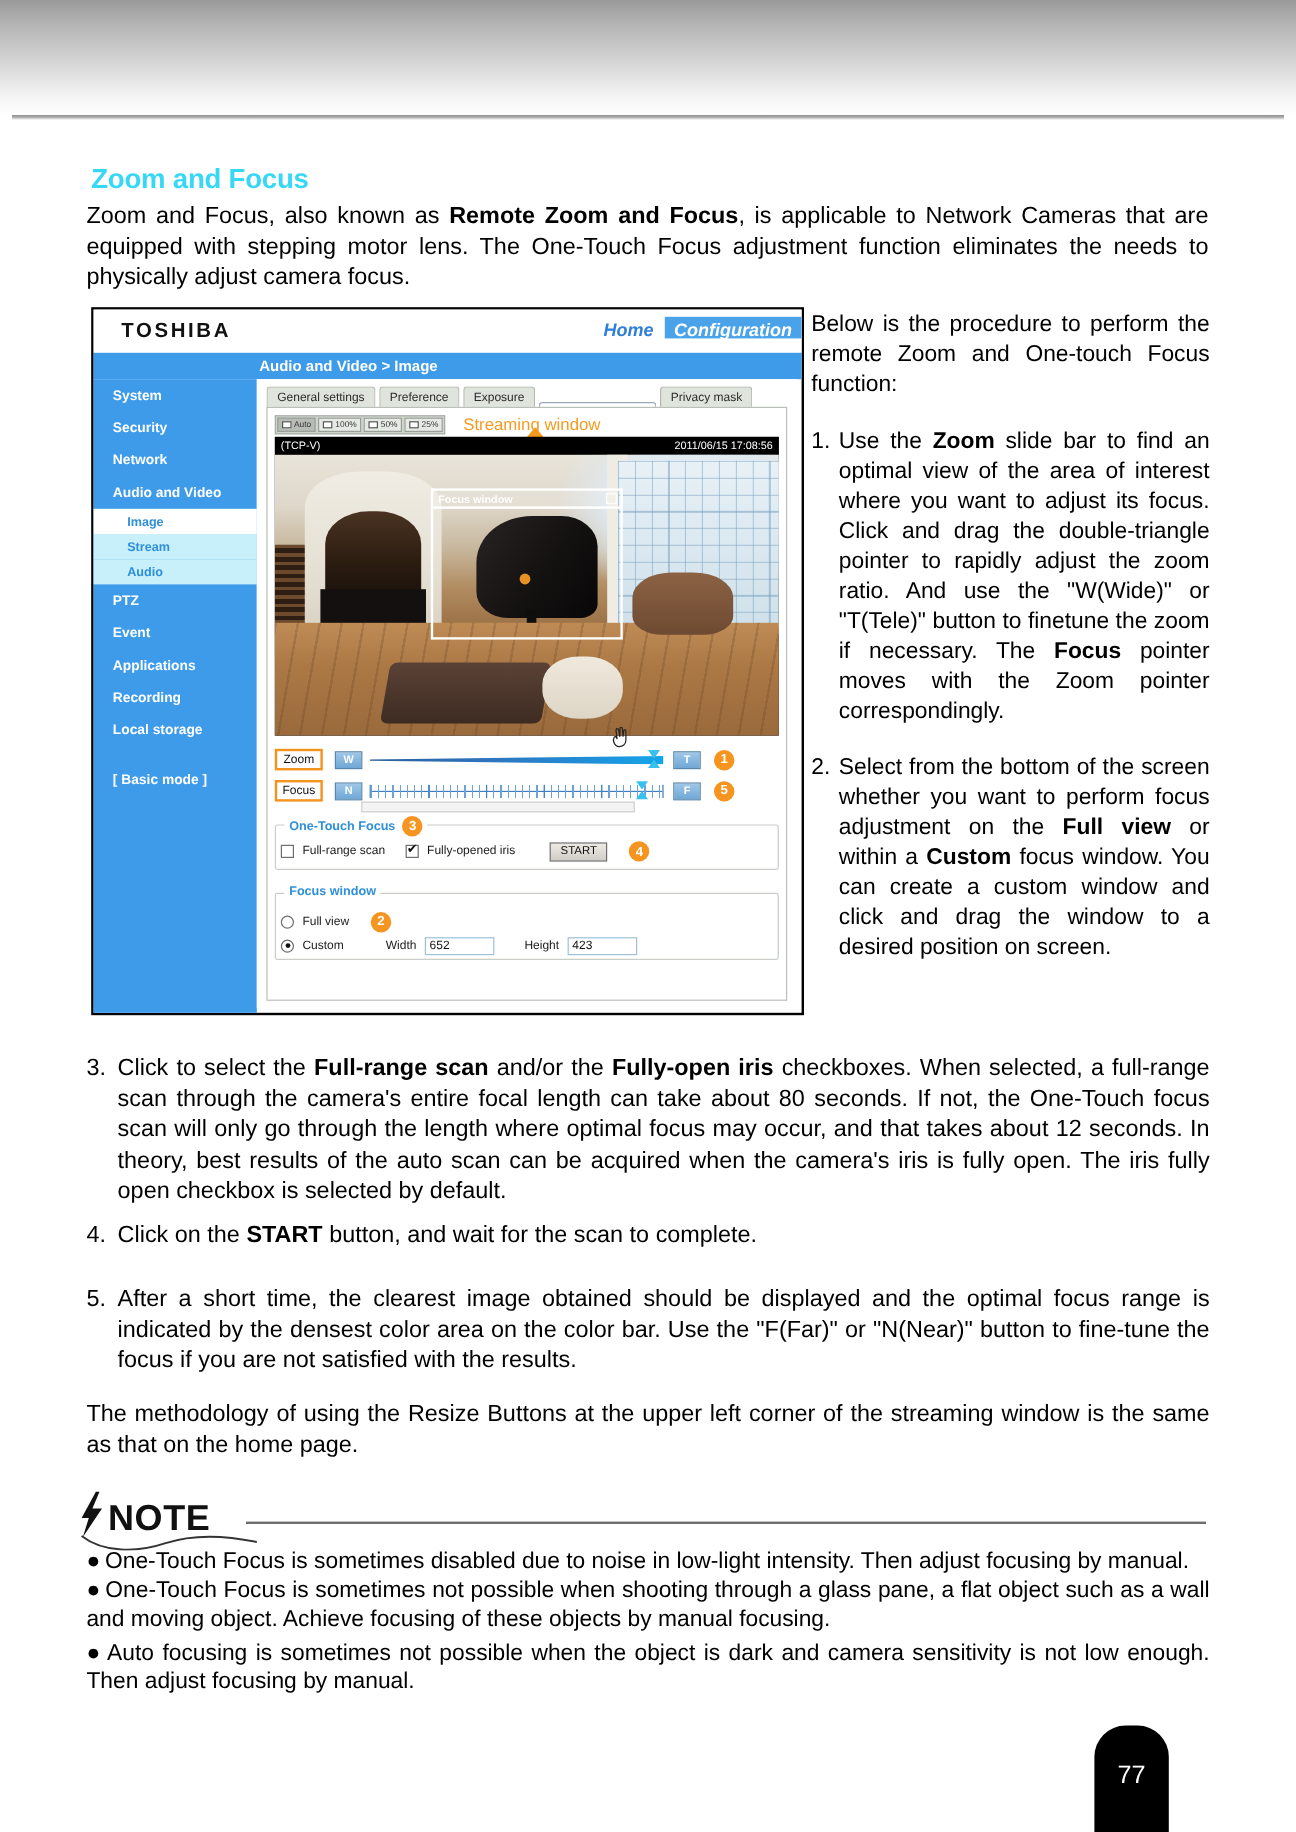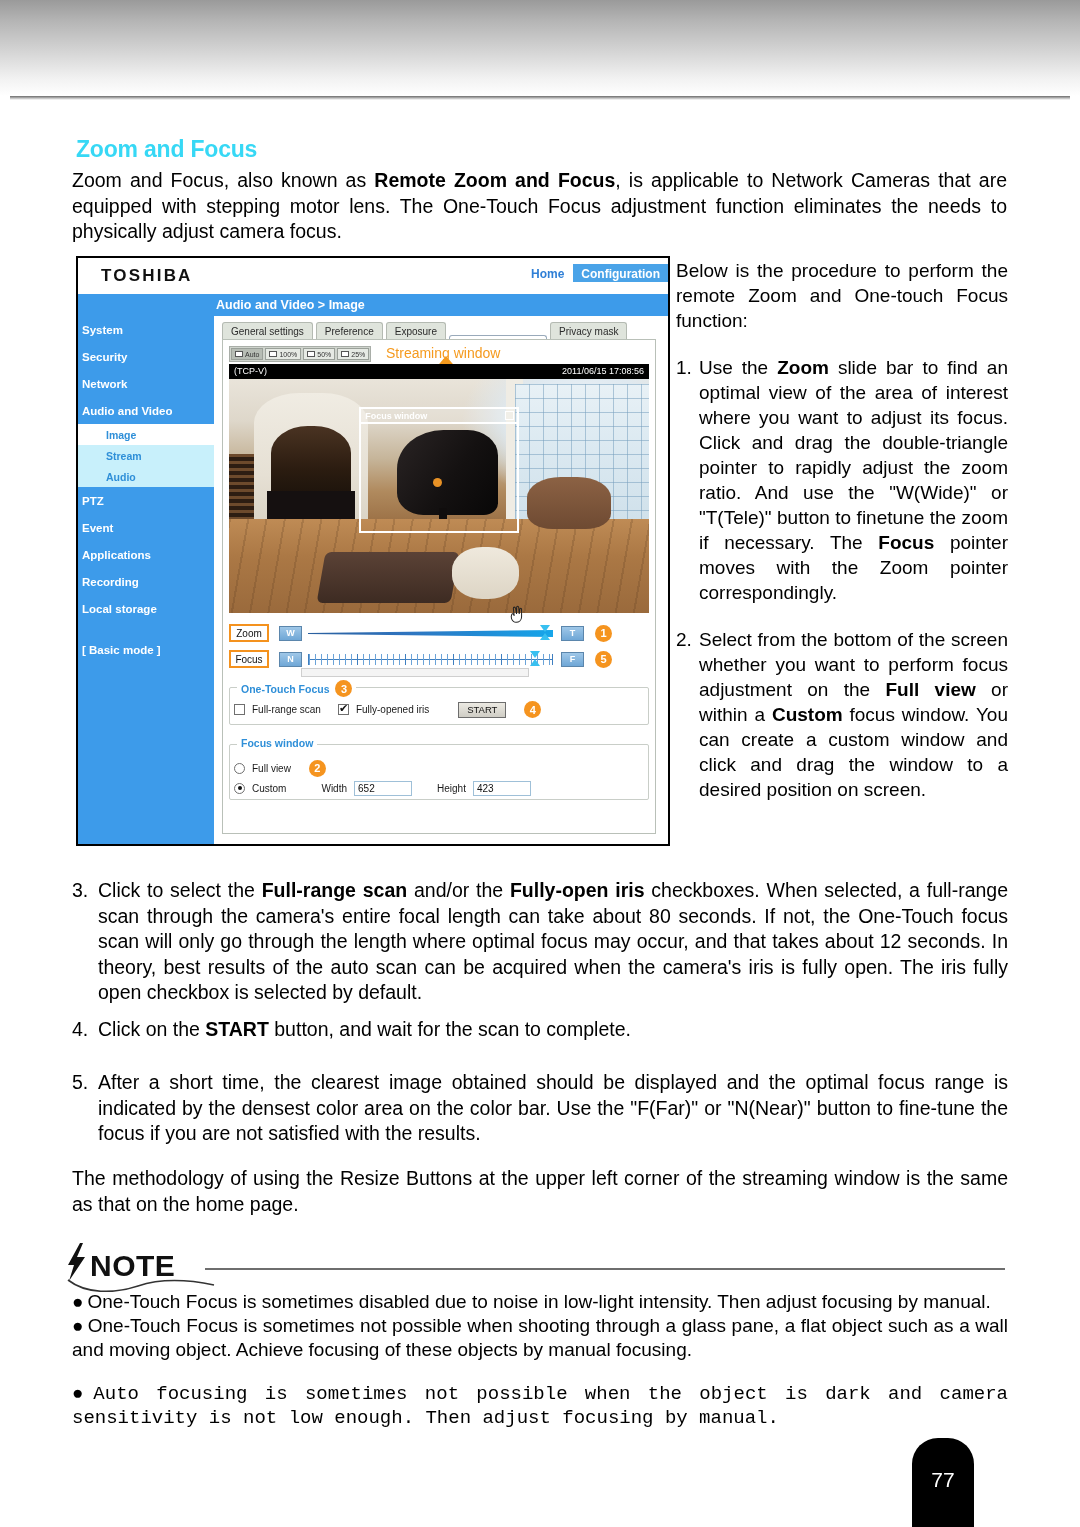--- a/index.html
+++ b/index.html
@@ -54,21 +54,21 @@
   .shot-brand {
     position: absolute; left: 0; top: 0; width: 100%; height: 36px;
     background: #fff;
   }
   .shot-brand .logo {
     position: absolute; left: 23px; top: 8px;
     font-size: 17px; font-weight: bold; letter-spacing: 2.2px; color: #111;
   }
   .shot-topnav {
     position: absolute; right: 0; top: 6px; height: 18px;
-    display: flex; align-items: stretch; font-size: 12px;
+    display: flex; align-items: stretch; font-size: 15px; font-style: italic;
   }
   .shot-topnav .home {
     color: #2f7fd6; padding: 3px 9px 0 9px; font-weight: bold;
   }
   .shot-topnav .config {
     color: #fff; background: #4aa3e8; padding: 3px 8px 0 8px; font-weight: bold;
   }
 
   .shot-breadcrumb-bar {
     position: absolute; left: 0; top: 36px; width: 100%; height: 22px;
@@ -78,21 +78,21 @@
     position: absolute; left: 138px; top: 4px;
     color: #fff; font-size: 12.5px; font-weight: bold;
   }
 
   .shot-sidebar {
     position: absolute; left: 0; top: 58px; width: 136px; bottom: 0;
     background: #3d9bea;
   }
   .sb-item {
     height: 27px; display: flex; align-items: center;
-    padding-left: 4px; color: #fff; font-size: 11.5px; font-weight: bold;
+    padding-left: 16px; color: #fff; font-size: 11.5px; font-weight: bold;
   }
   .sb-sub {
     height: 21px; display: flex; align-items: center;
     padding-left: 28px; font-size: 10.5px; font-weight: bold;
   }
   .sb-sub.active { background: #ffffff; color: #2f8fd8; }
   .sb-sub.tint { background: #c8f0fb; color: #2f8fd8; }
   .sb-gap { height: 14px; }
 
   .shot-main {
@@ -633,21 +633,21 @@
     <path d="M2 4 C20 18 48 18 72 10 C96 2 124 4 148 9" fill="none" stroke="#333" stroke-width="1.6"></path>
   </svg>
 
   <div class="note-body">
     <div class="note-line" style="margin-top:2px;">
       <span class="note-bullet">●</span><span>One-Touch Focus is sometimes disabled due to noise in low-light intensity. Then adjust focusing by manual.</span>
     </div>
     <div class="note-line">
       <span class="note-bullet">●</span><span>One-Touch Focus is sometimes not possible when shooting through a glass pane, a flat object such as a wall and moving object. Achieve focusing of these objects by manual focusing.</span>
     </div>
-    <div class="note-line" style="margin-top:20px;font-family:Liberation Mono, monospace;">
+    <div class="note-line" style="margin-top:4px;">
       <span class="note-bullet">●</span><span>Auto focusing is sometimes not possible when the object is dark and camera sensitivity is not low enough. Then adjust focusing by manual.</span>
     </div>
   </div>
 
   <div class="page-tab">
     <div class="num">77</div>
   </div>
 
 </div>
 

